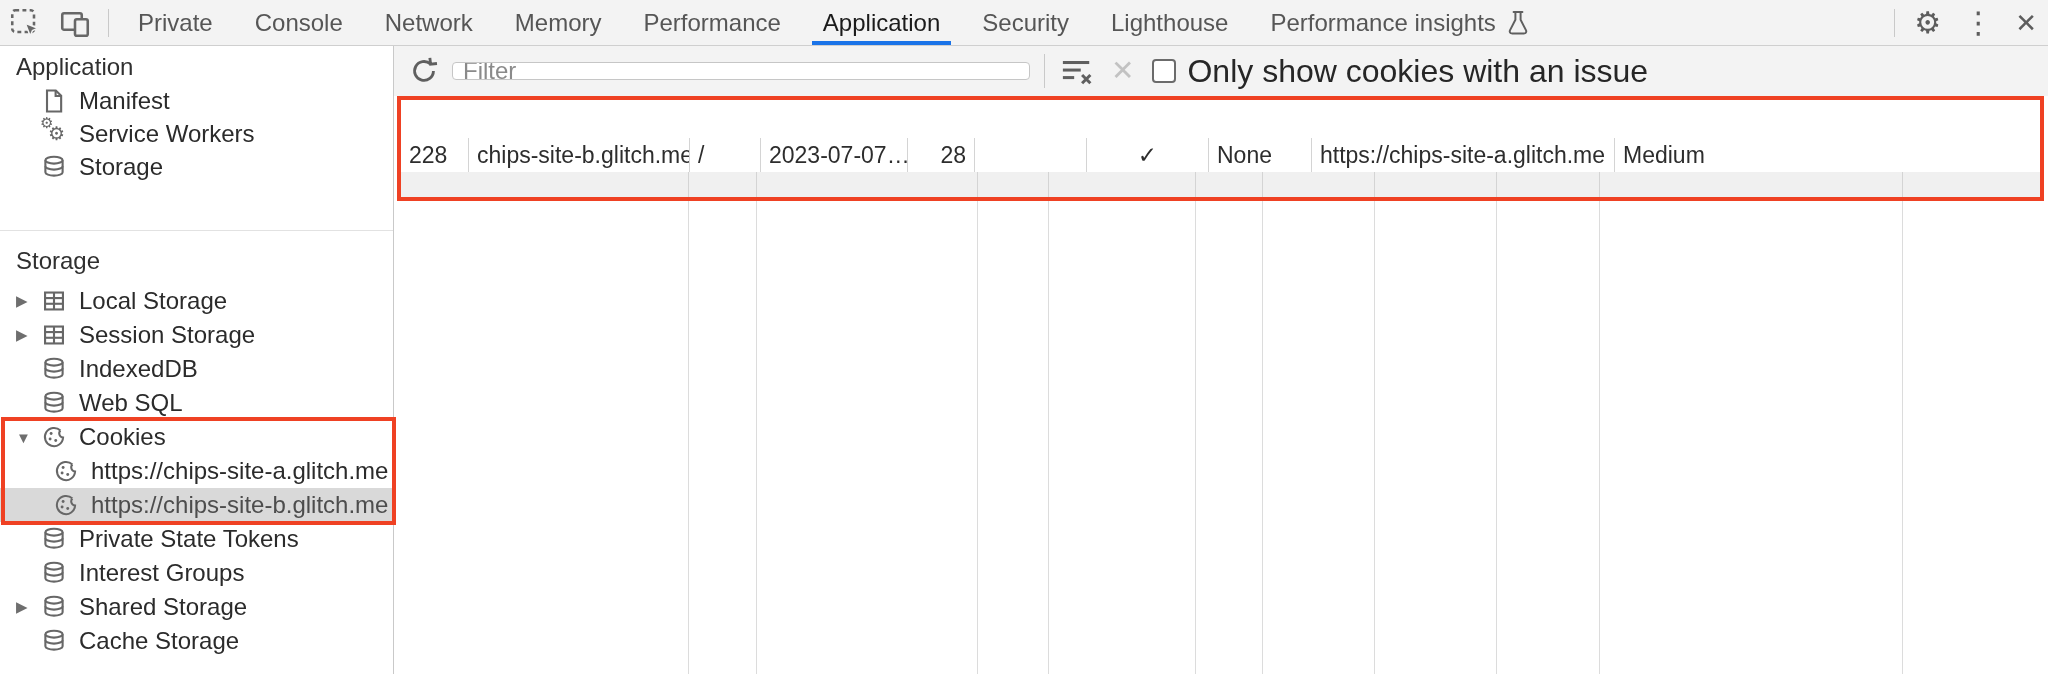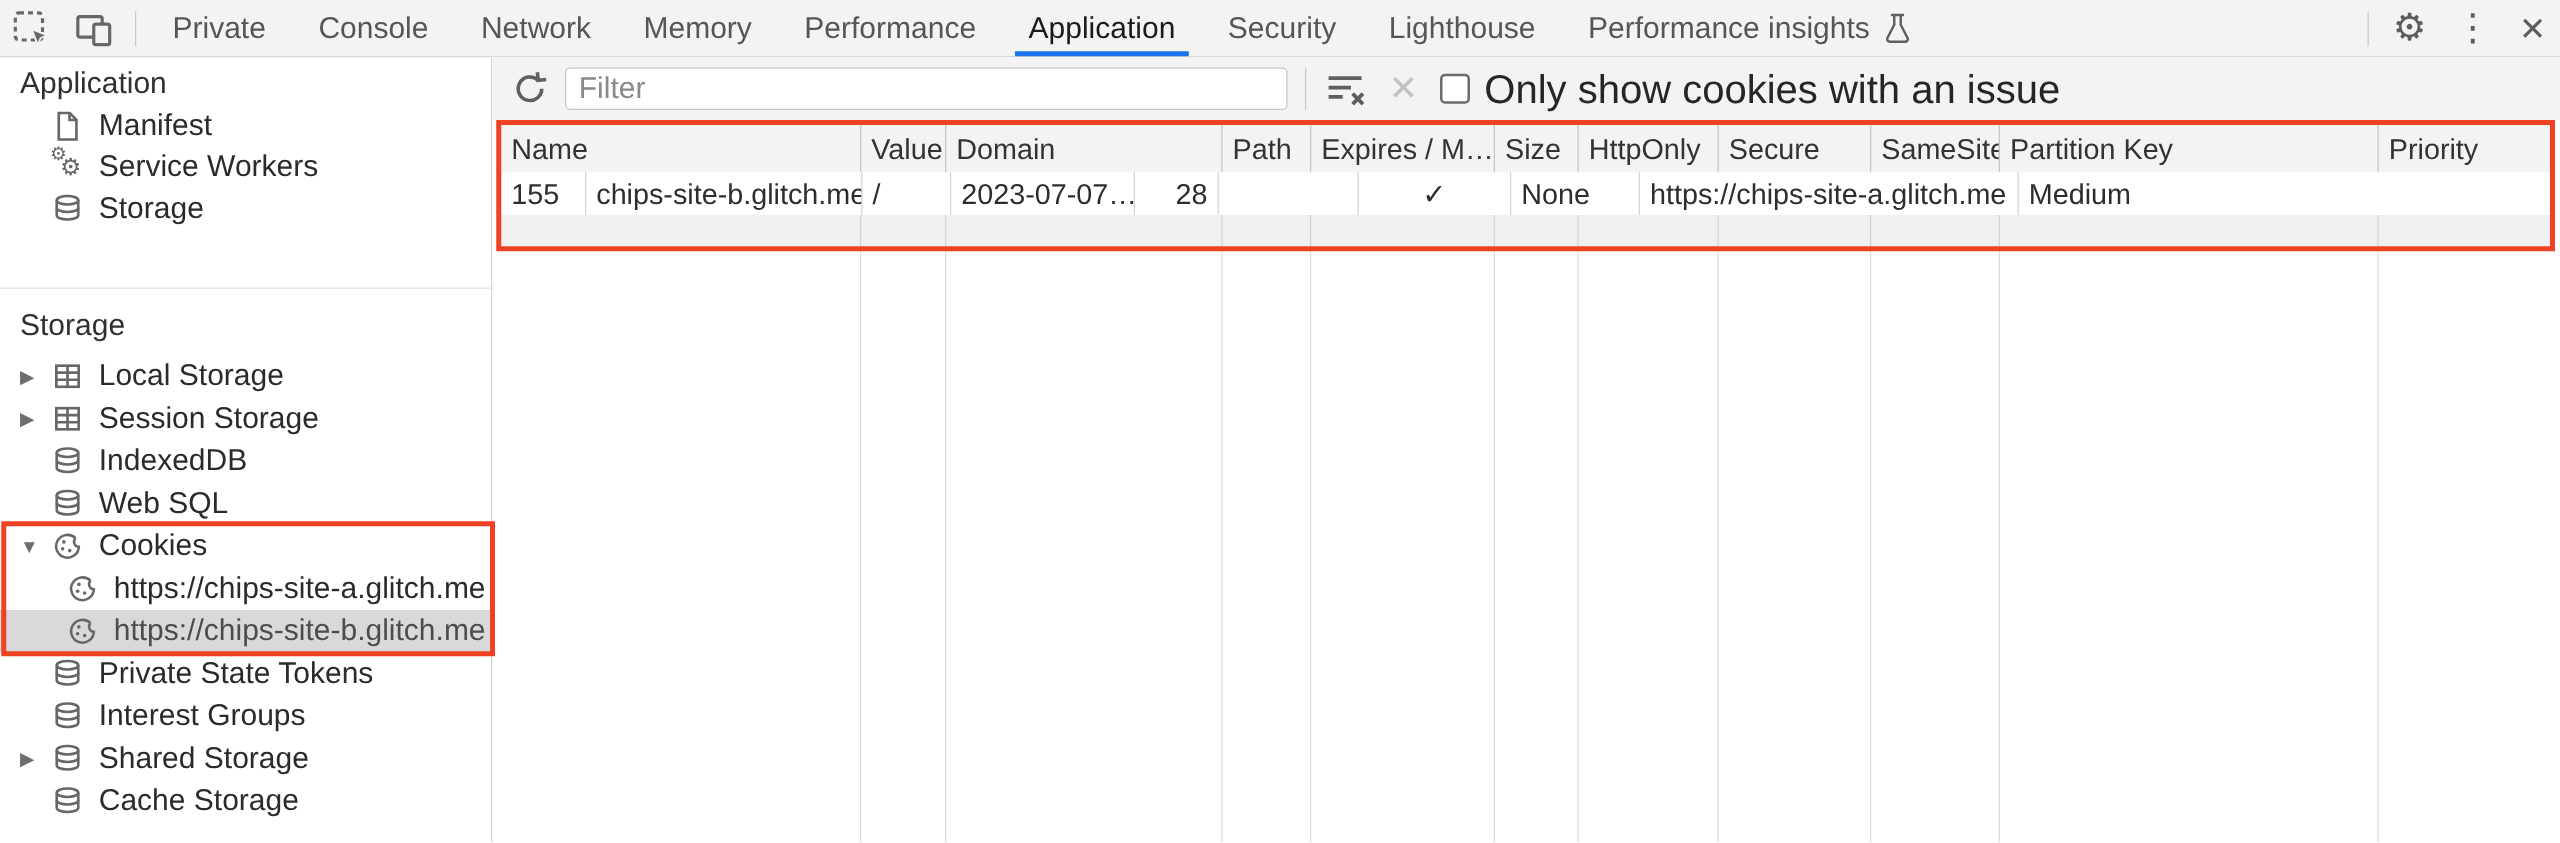--- a/index.html
+++ b/index.html
@@ -62,21 +62,21 @@
   
   .main { position:absolute; left:394px; top:46px; width:1654px; height:628px; background:#fff; }
   .cookie-toolbar {
     position:absolute; left:0; top:0; width:1654px; height:50px;
     background:#f3f3f3; display:flex; align-items:center; padding-left:14px;
   }
   .filter-input {
     margin-left:12px; width:578px; height:18px;
     border:1px solid #c6c6c6; border-radius:4px; background:#fff;
     font-family:"Liberation Sans", sans-serif; font-size:24px; color:#333;
-    padding:16px 10px; outline:none;
+    padding:0 10px; outline:none;
   }
   .filter-input::placeholder { color:#8a8a8a; }
   .vtb-divider { width:1px; height:34px; background:#c9c9c9; margin-left:14px; }
   .tool-icon { margin-left:14px; cursor:pointer; }
   .x-disabled { margin-left:16px; font-size:28px; color:#c2c2c2; line-height:50px; }
   .checkbox {
     margin-left:18px; width:24px; height:24px; flex:0 0 24px;
     border:2px solid #6b6b6b; border-radius:4px; background:#fff; cursor:pointer;
   }
   .checkbox-label { margin-left:11px; font-size:32px; color:#262626; }
@@ -355,36 +355,23 @@
       <line x1="2" y1="4" x2="16" y2="4" stroke="#5f5f5f" stroke-width="1.6"></line>
       <line x1="2" y1="8" x2="11.5" y2="8" stroke="#5f5f5f" stroke-width="1.6"></line>
       <line x1="2" y1="12" x2="8" y2="12" stroke="#5f5f5f" stroke-width="1.6"></line>
       <path d="M12.2 10.6 l4.4 4.4 M16.6 10.6 l-4.4 4.4" stroke="#5f5f5f" stroke-width="1.6"></path>
     </svg>
     <span class="x-disabled">✕</span>
     <div class="checkbox"></div>
     <span class="checkbox-label">Only show cookies with an issue</span>
   </div>
 
-  <div class="grid-row header">
-    <div class="cell c0">Name</div>
-    <div class="cell c1">Value</div>
-    <div class="cell c2">Domain</div>
-    <div class="cell c3">Path</div>
-    <div class="cell c4">Expires / M…</div>
-    <div class="cell c5">Size</div>
-    <div class="cell c6">HttpOnly</div>
-    <div class="cell c7">Secure</div>
-    <div class="cell c8">SameSite</div>
-    <div class="cell c9">Partition Key</div>
-    <div class="cell c10">Priority</div>
-  </div>
 
   <div class="grid-row datarow">
-    <div class="cell c1">155</div>
+    <div class="cell c1">228</div>
     <div class="cell c2">chips-site-b.glitch.me</div>
     <div class="cell c3">/</div>
     <div class="cell c4">2023-07-07…</div>
     <div class="cell c5 r">28</div>
     <div class="cell c6"></div>
     <div class="cell c7 c">✓</div>
     <div class="cell c8">None</div>
     <div class="cell c9">https://chips-site-a.glitch.me</div>
     <div class="cell c10">Medium</div>
   </div>

